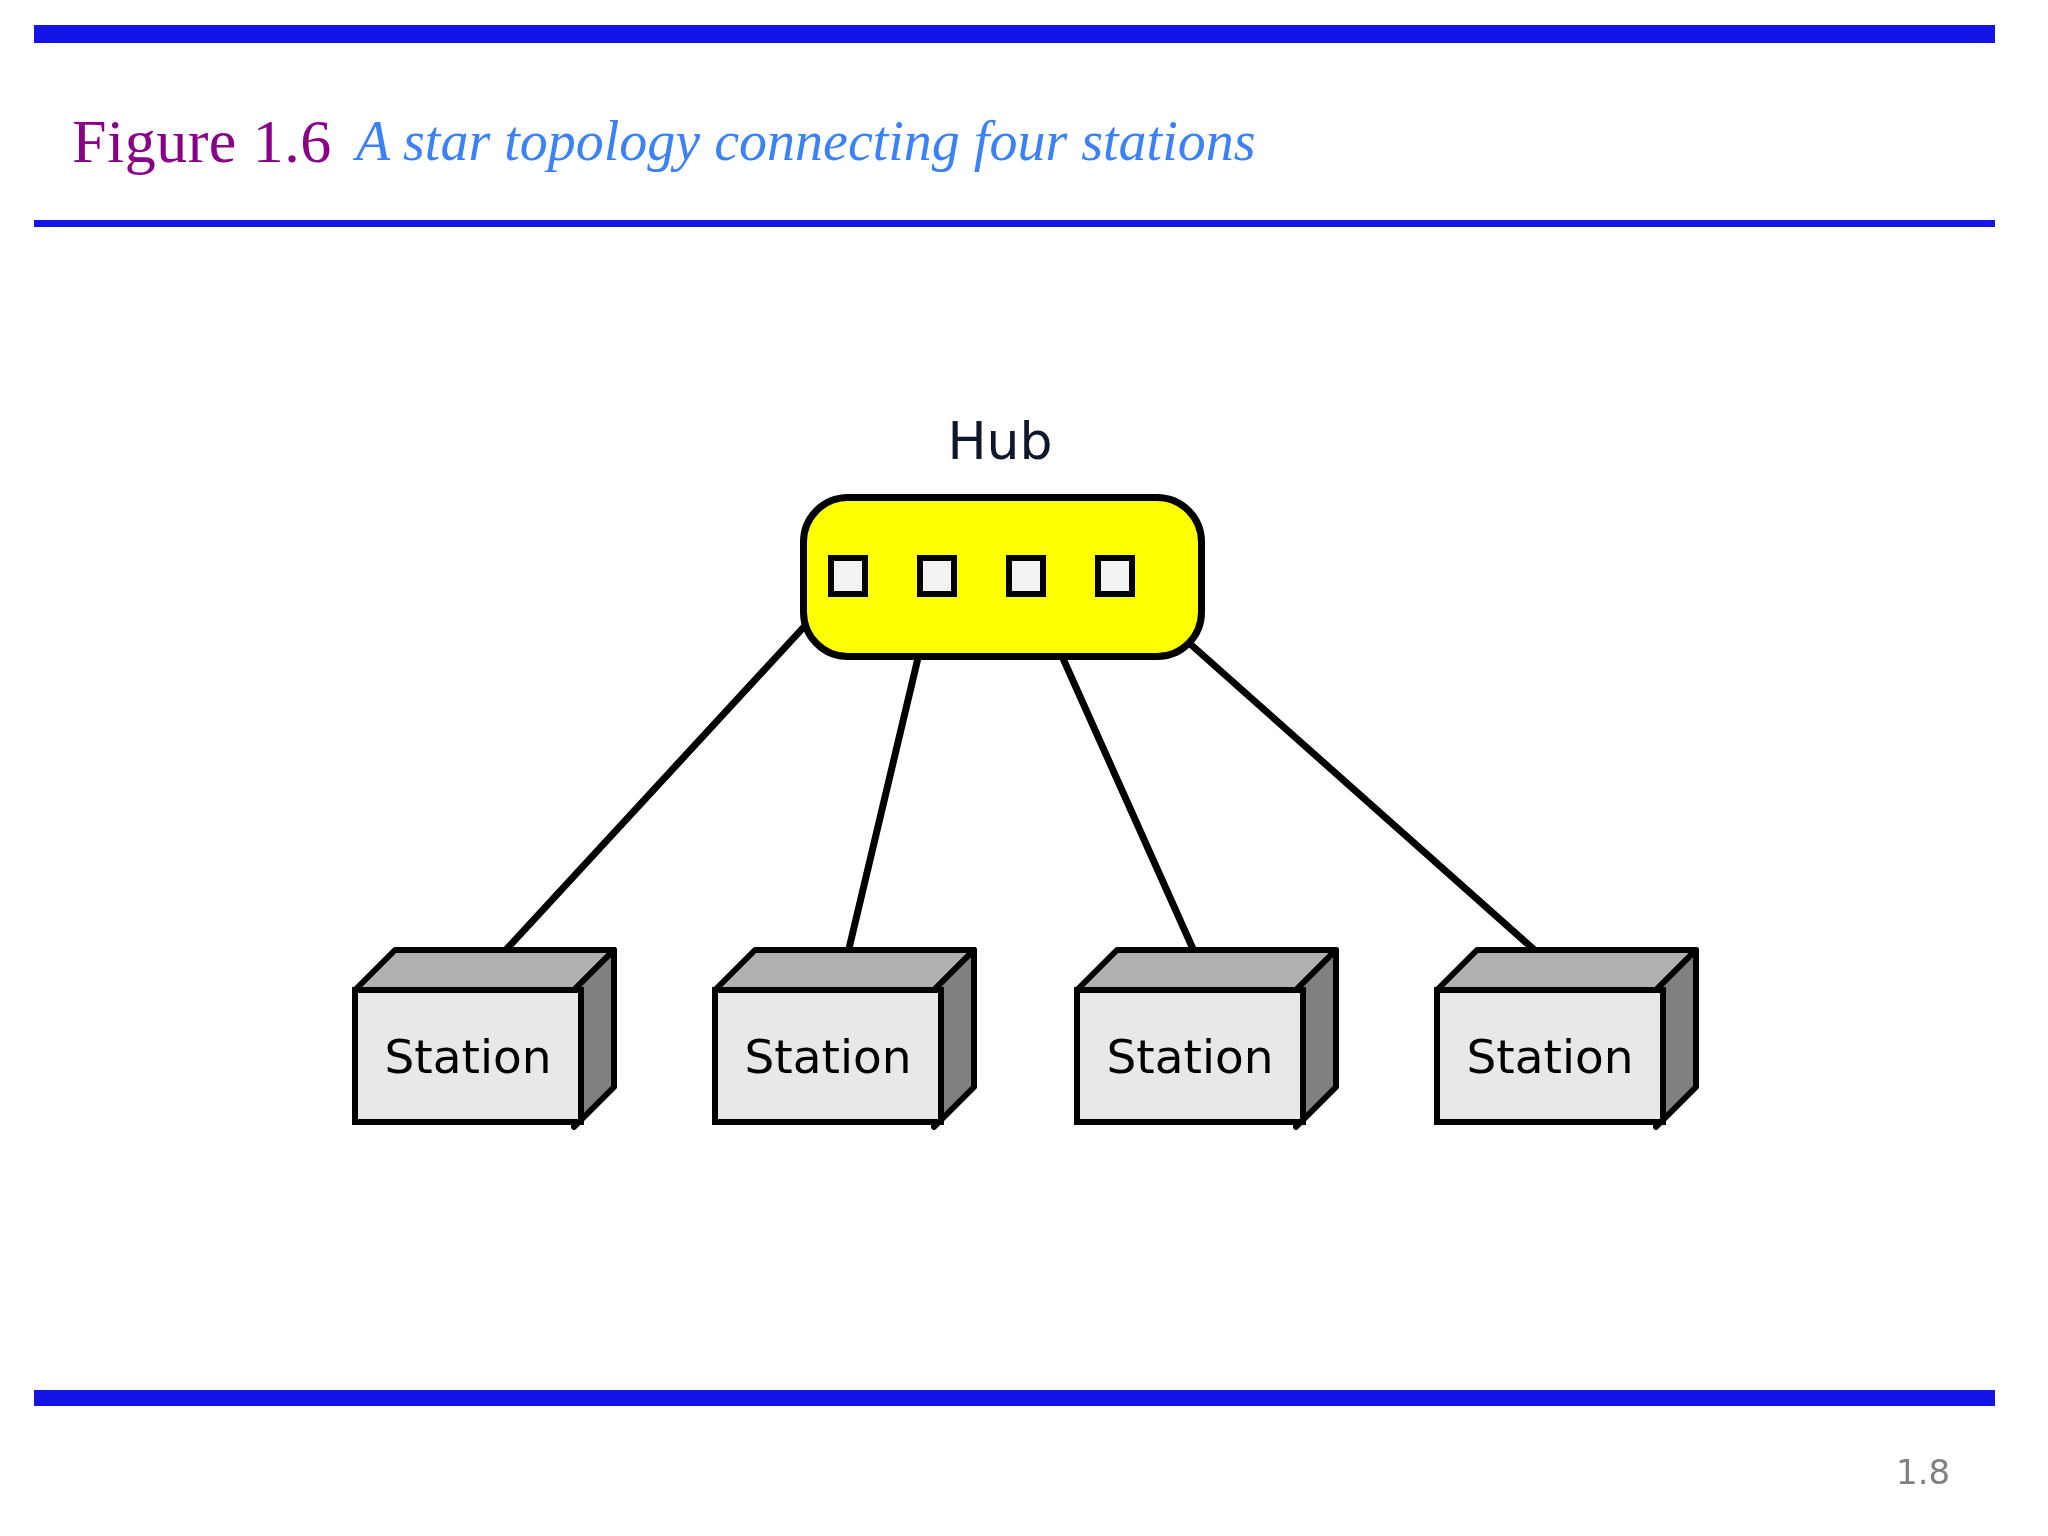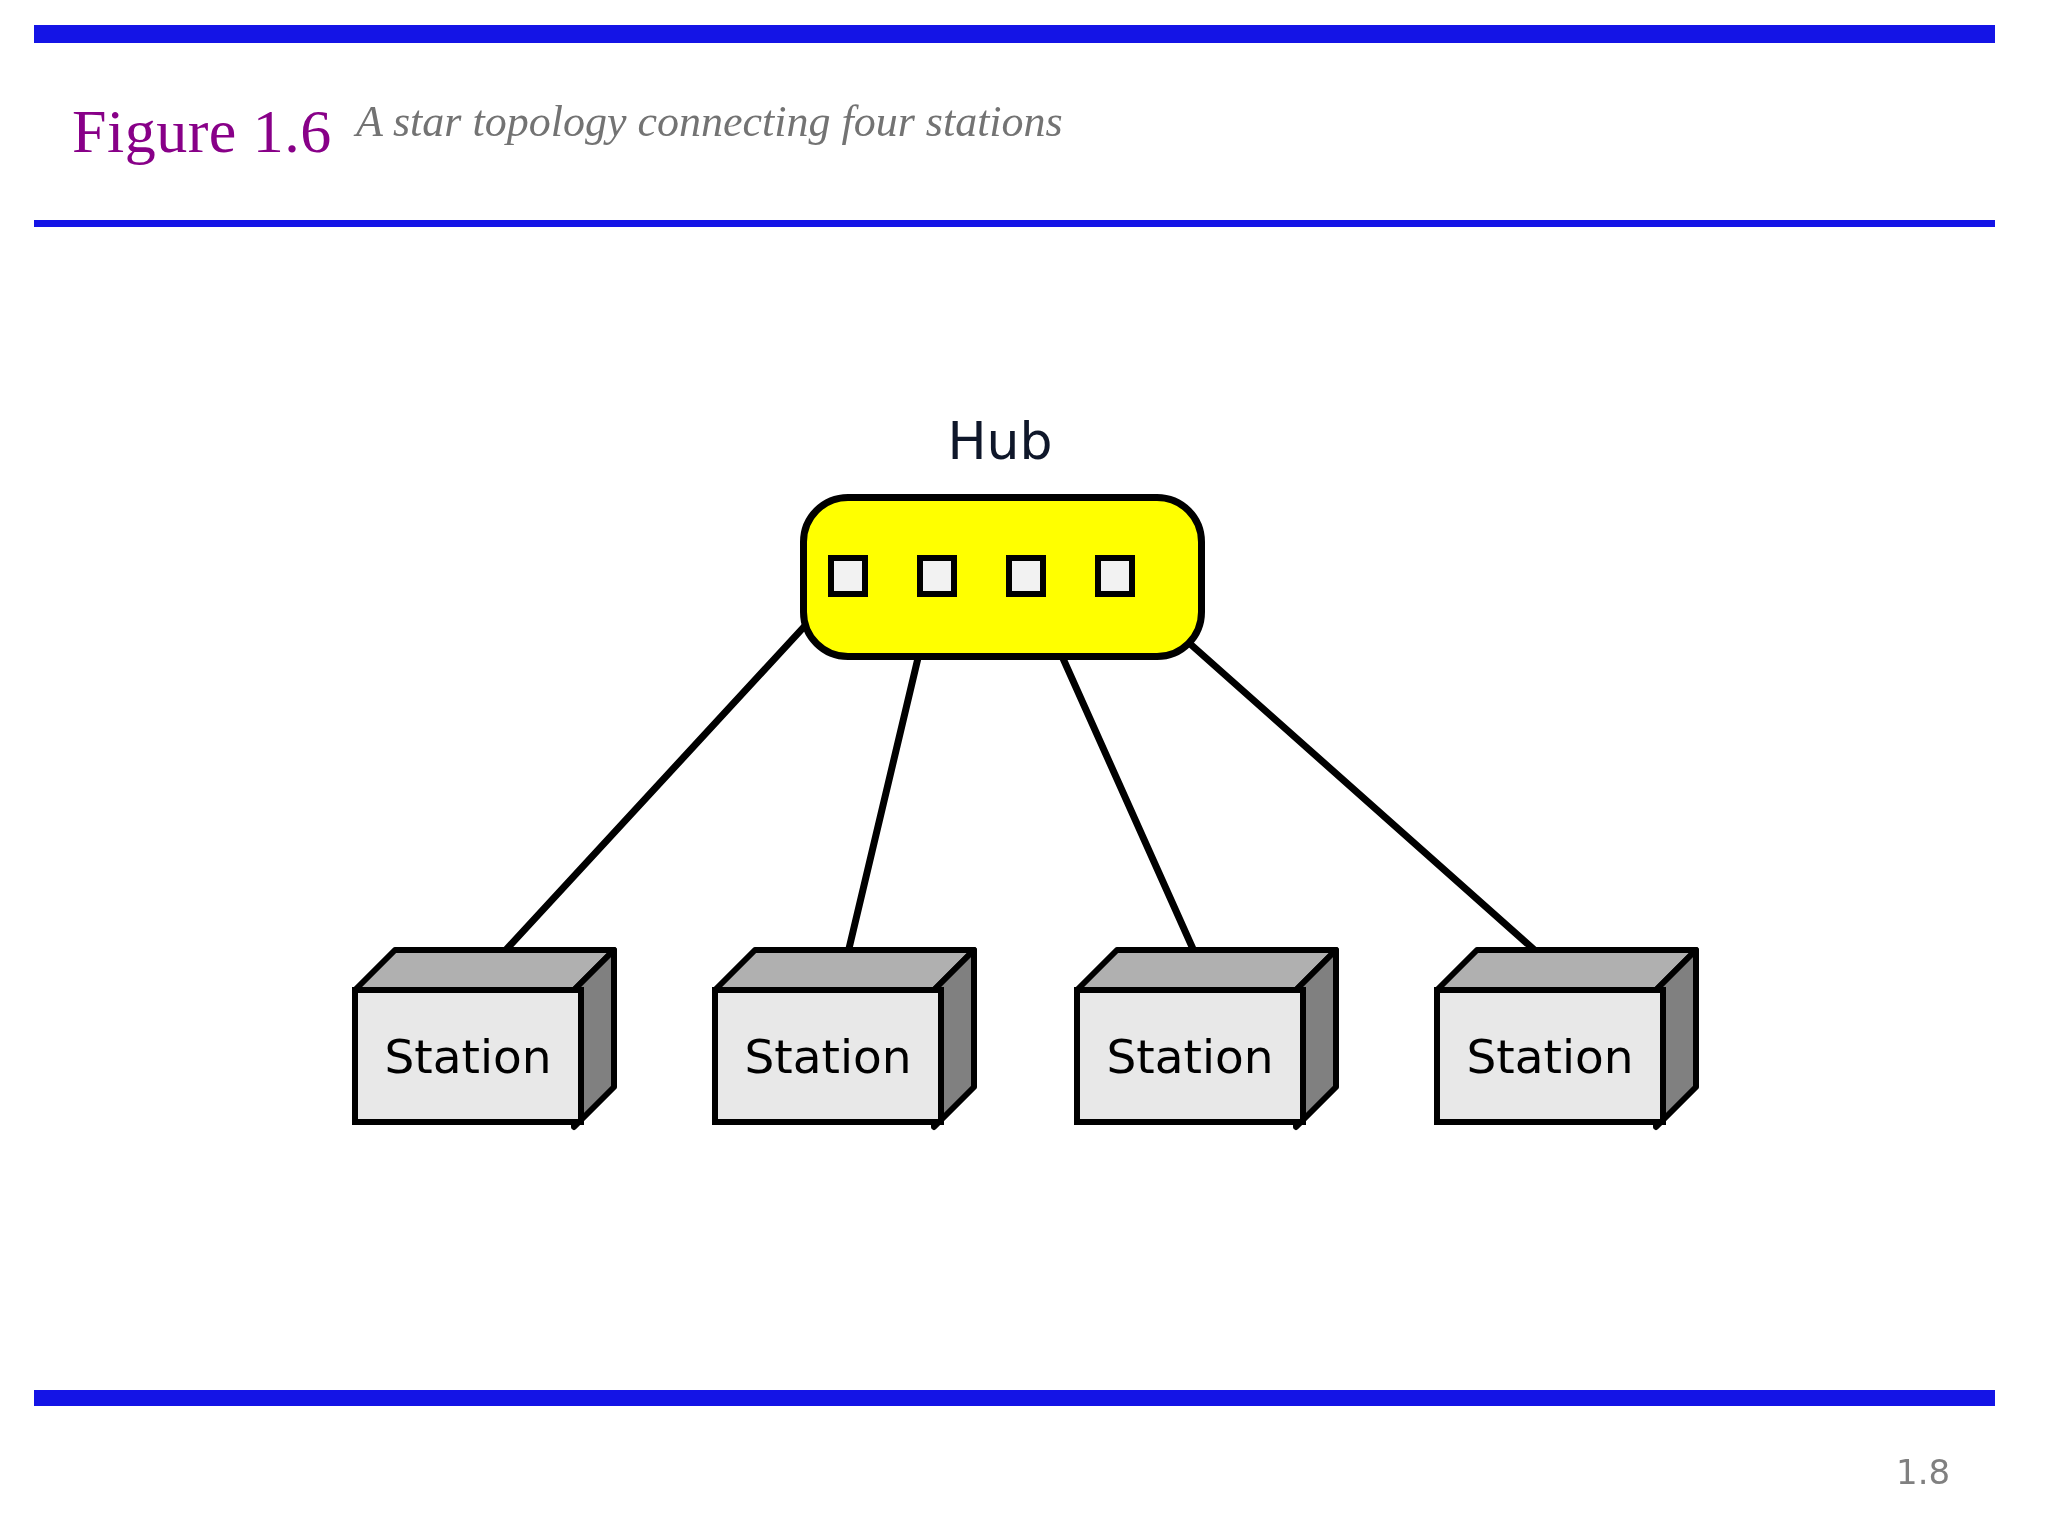--- a/index.html
+++ b/index.html
@@ -43,36 +43,36 @@
     height: 16px;
   }
 
   
   #title-block {
     position: absolute;
     left: 72px;
     top: 96px;
     height: 90px;
     display: flex;
-    align-items: flex-start;
+    align-items: center;
     white-space: nowrap;
   }
   #figure-number {
     font-family: "Liberation Serif", serif;
     font-size: 62px;
     font-weight: 400;
     color: #880088;
     letter-spacing: 0.5px;
   }
   #figure-caption {
     font-family: "Liberation Serif", serif;
-    font-size: 44px;
+    font-size: 56px;
     font-style: italic;
     font-weight: 400;
-    color: #737373;
+    color: #3b82f6;
     margin-left: 24px;
     letter-spacing: 0px;
   }
 
   
   #diagram {
     position: absolute;
     left: 0;
     top: 0;
     width: 2048px;

